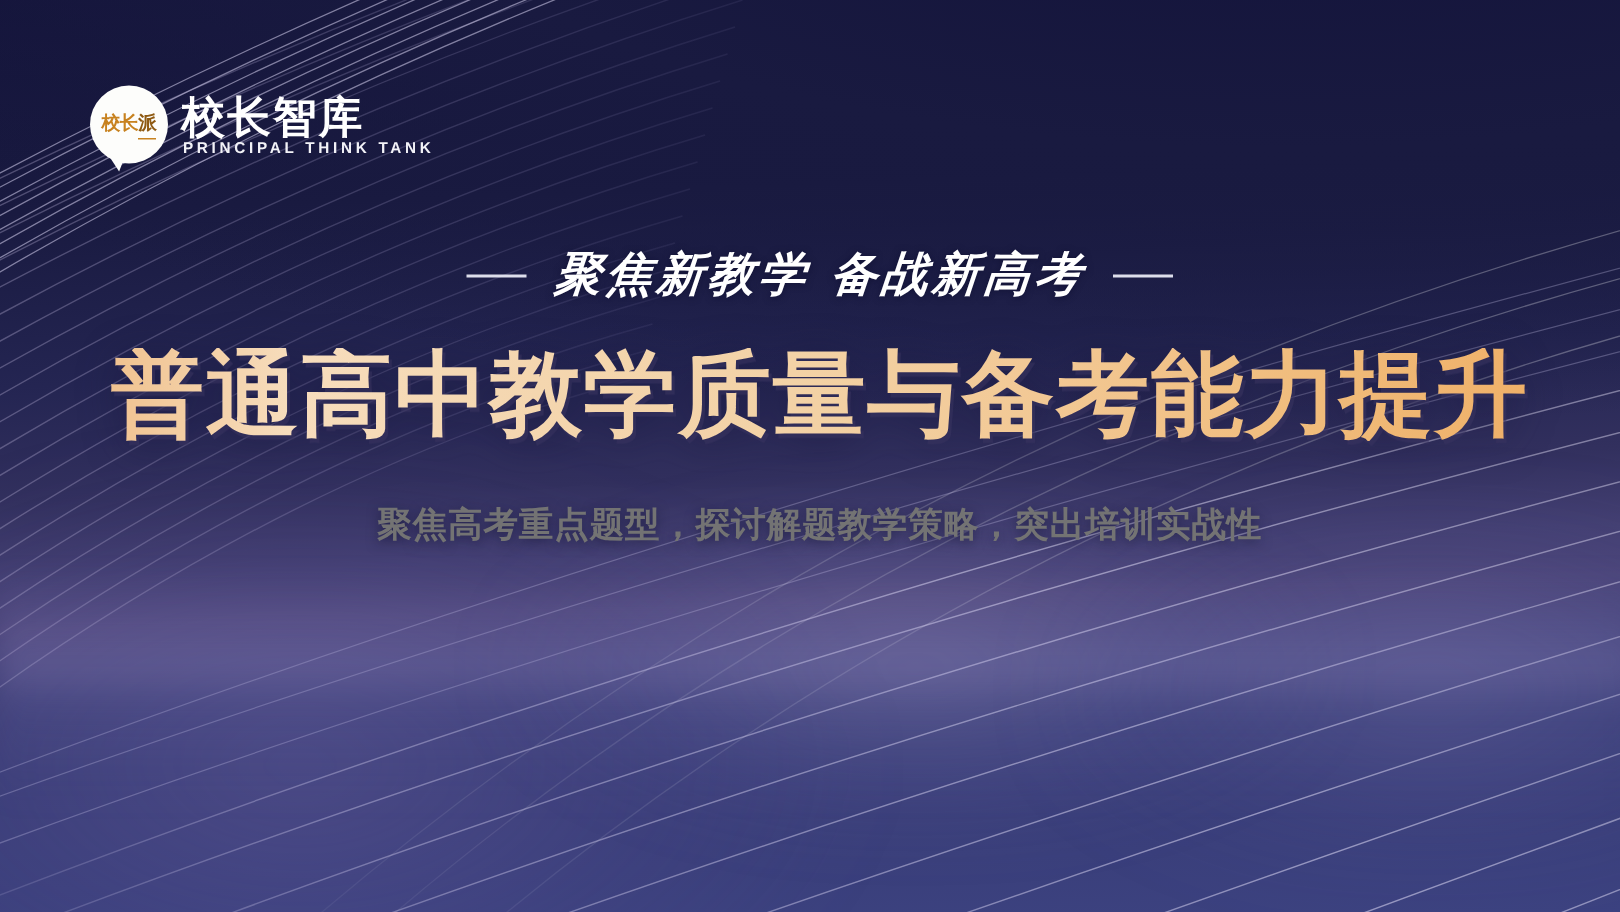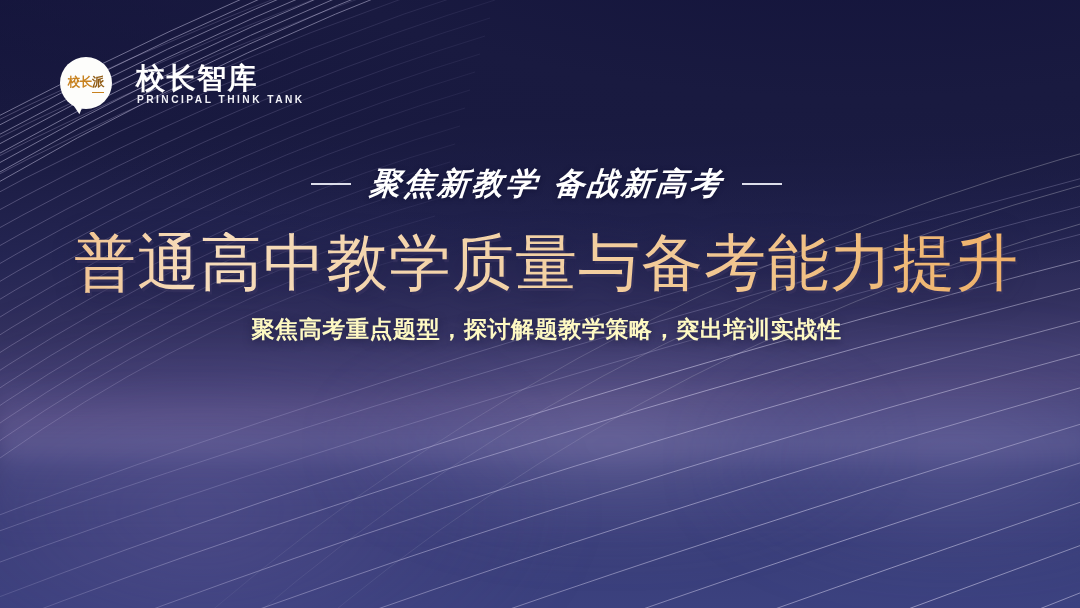--- a/index.html
+++ b/index.html
@@ -140,21 +140,20 @@
     bottom: -2px;
     height: 1.5px;
     background: #c8821f;
   }
   .logo-words {
     display: flex;
     flex-direction: column;
     justify-content: center;
     gap: 1px;
     padding-top: 2px;
-    margin-left: 15px;
   }
   .logo-cn {
     color: #ffffff;
     font-size: 29px;
     line-height: 1.0;
     font-weight: 700;
     letter-spacing: 1.5px;
     font-family: "DejaVu Sans", "Liberation Sans", sans-serif;
   }
   .logo-en {
@@ -202,21 +201,21 @@
     font-style: italic;
     letter-spacing: 3px;
     font-family: "DejaVu Serif", "Liberation Serif", serif;
     text-shadow: 0 1px 5px rgba(10,10,40,0.55);
     transform: skewX(-5deg);
   }
 
   .title-line {
     white-space: nowrap;
     font-family: "DejaVu Sans", "Liberation Sans", sans-serif;
-    font-weight: 400;
+    font-weight: 700;
     line-height: 1;
     background: linear-gradient(95deg,
         #f0c28f 0%,
         #f7ddbd 13%,
         #f4d6af 30%,
         #f3d2a6 48%,
         #f2c894 66%,
         #f0bc7c 84%,
         #efb068 100%);
     -webkit-background-clip: text;
@@ -232,22 +231,22 @@
     font-size: 62px;
     letter-spacing: 1px;
   }
   .title-2 {
     margin-top: 25px;
     font-size: 62px;
     letter-spacing: 1px;
   }
 
   .tagline {
-    margin-top: 24px;
-    color: #fef9c3;
+    margin-top: 44px;
+    color: #737373;
     font-size: 23px;
     line-height: 1;
     font-weight: 700;
     letter-spacing: 0.6px;
     white-space: nowrap;
     font-family: Liberation Sans, sans-serif;
     text-shadow: 0 2px 8px rgba(18,18,50,0.55);
   }
 </style>
 </head>

